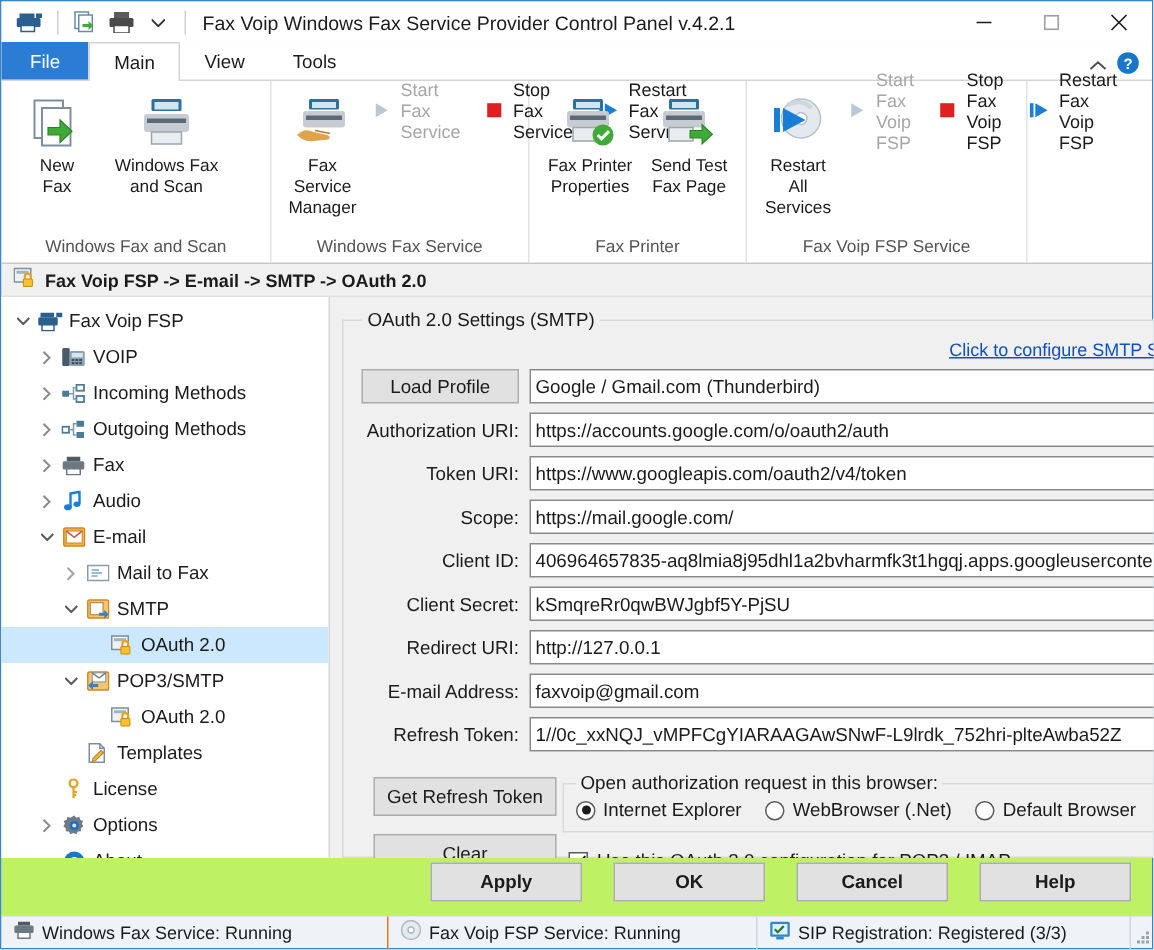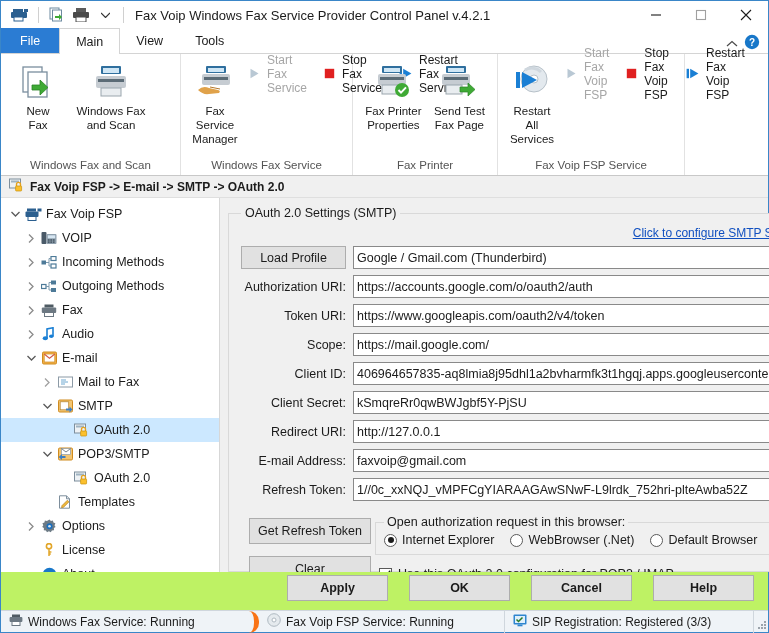--- a/index.html
+++ b/index.html
@@ -185,21 +185,21 @@
     font-size:12.5px; color:#1b1b1b;
   }
 
   
   .status {
     flex:0 0 22px; height:22px; background:#eff3f7;
     border-top:1px solid #cfd6dd;
     display:flex; align-items:center; font-size:12px; color:#1b1b1b;
   }
   .scell { display:flex; align-items:center; gap:5px; padding:0 8px; height:22px; }
-  .scell.b1 { width:258px; border-right:5px solid #f97316;border-radius:10px; }
+  .scell.b1 { width:258px; border-right:1px solid #f97316; }
   .scell.b2 { width:246px; border-right:1px solid #cfd6dd; }
   .scell.b3 { flex:1; border-right:1px solid #cfd6dd; }
   .grip { width:14px; height:22px; display:flex; align-items:flex-end; justify-content:center; padding-bottom:3px; }
 </style>
 </head>
 <body>
 
 <div class="app">
 
   <div class="titlebar">
@@ -659,44 +659,44 @@
           <svg width="14" height="14" viewBox="0 0 14 14">
             <path d="M1.5 0.8 h7 l3 3 v9.4 h-10 z" fill="#fff" stroke="#7d8e9c"></path>
             <path d="M8.5 0.8 v3 h3" fill="none" stroke="#7d8e9c"></path>
             <path d="M4 10.6 l5.4 -5.4 l1.6 1.6 l-5.4 5.4 l-2.1 0.5 z" fill="#f0b93a" stroke="#b5832a" stroke-width="0.7"></path>
           </svg>
         </span>
         <span>Templates</span>
       </div>
 
       <div class="tnode" style="padding-left:22px">
+        <span class="chev empty"></span>
+        <span class="ticon">
+          <svg width="12" height="14" viewBox="0 0 12 14">
+            <circle cx="6" cy="3.2" r="2.6" fill="none" stroke="#e2a62a" stroke-width="1.6"></circle>
+            <path d="M6 5.8 v7.3 M6 9 h2.4 M6 11 h1.8" stroke="#e2a62a" stroke-width="1.5"></path>
+          </svg>
+        </span>
+        <span>License</span>
+      </div>
+
+      <div class="tnode" style="padding-left:22px">
         <span class="chev">
           <svg width="6" height="9" viewBox="0 0 6 9">
               <path d="M1 0.5 L5 4.5 L1 8.5" fill="none" stroke="#8a8a8a" stroke-width="1.3"></path>
             </svg>
         </span>
         <span class="ticon">
           <svg width="15" height="15" viewBox="0 0 15 15">
             <path d="M7.5 0.6 l1.4 1.5 l2 -0.6 l0.5 2 l2 0.8 l-0.9 1.9 l1.1 1.7 l-1.7 1.2 l0.1 2.1 l-2.1 0.2 l-1.1 1.8 l-1.9 -0.9 l-1.9 0.9 l-1.1 -1.8 l-2.1 -0.2 l0.1 -2.1 l-1.7 -1.2 l1.1 -1.7 l-0.9 -1.9 l2 -0.8 l0.5 -2 l2 0.6 z" fill="#6d7b86"></path>
             <circle cx="7.5" cy="7.3" r="3" fill="#1a6fbf"></circle>
             <circle cx="7.5" cy="7.3" r="1.3" fill="#dce7ef"></circle>
           </svg>
         </span>
         <span>Options</span>
-      </div>
-
-      <div class="tnode" style="padding-left:22px">
-        <span class="chev empty"></span>
-        <span class="ticon">
-          <svg width="12" height="14" viewBox="0 0 12 14">
-            <circle cx="6" cy="3.2" r="2.6" fill="none" stroke="#e2a62a" stroke-width="1.6"></circle>
-            <path d="M6 5.8 v7.3 M6 9 h2.4 M6 11 h1.8" stroke="#e2a62a" stroke-width="1.5"></path>
-          </svg>
-        </span>
-        <span>License</span>
       </div>
 
       <div class="tnode" style="padding-left:22px">
         <span class="chev empty"></span>
         <span class="ticon">
           <svg width="15" height="15" viewBox="0 0 15 15">
             <circle cx="7.5" cy="7.5" r="6.8" fill="#1877c9"></circle>
             <text x="7.5" y="11.2" font-size="9.5" font-family="Liberation Sans, sans-serif" fill="#fff" text-anchor="middle" font-weight="bold">?</text>
           </svg>
         </span>

